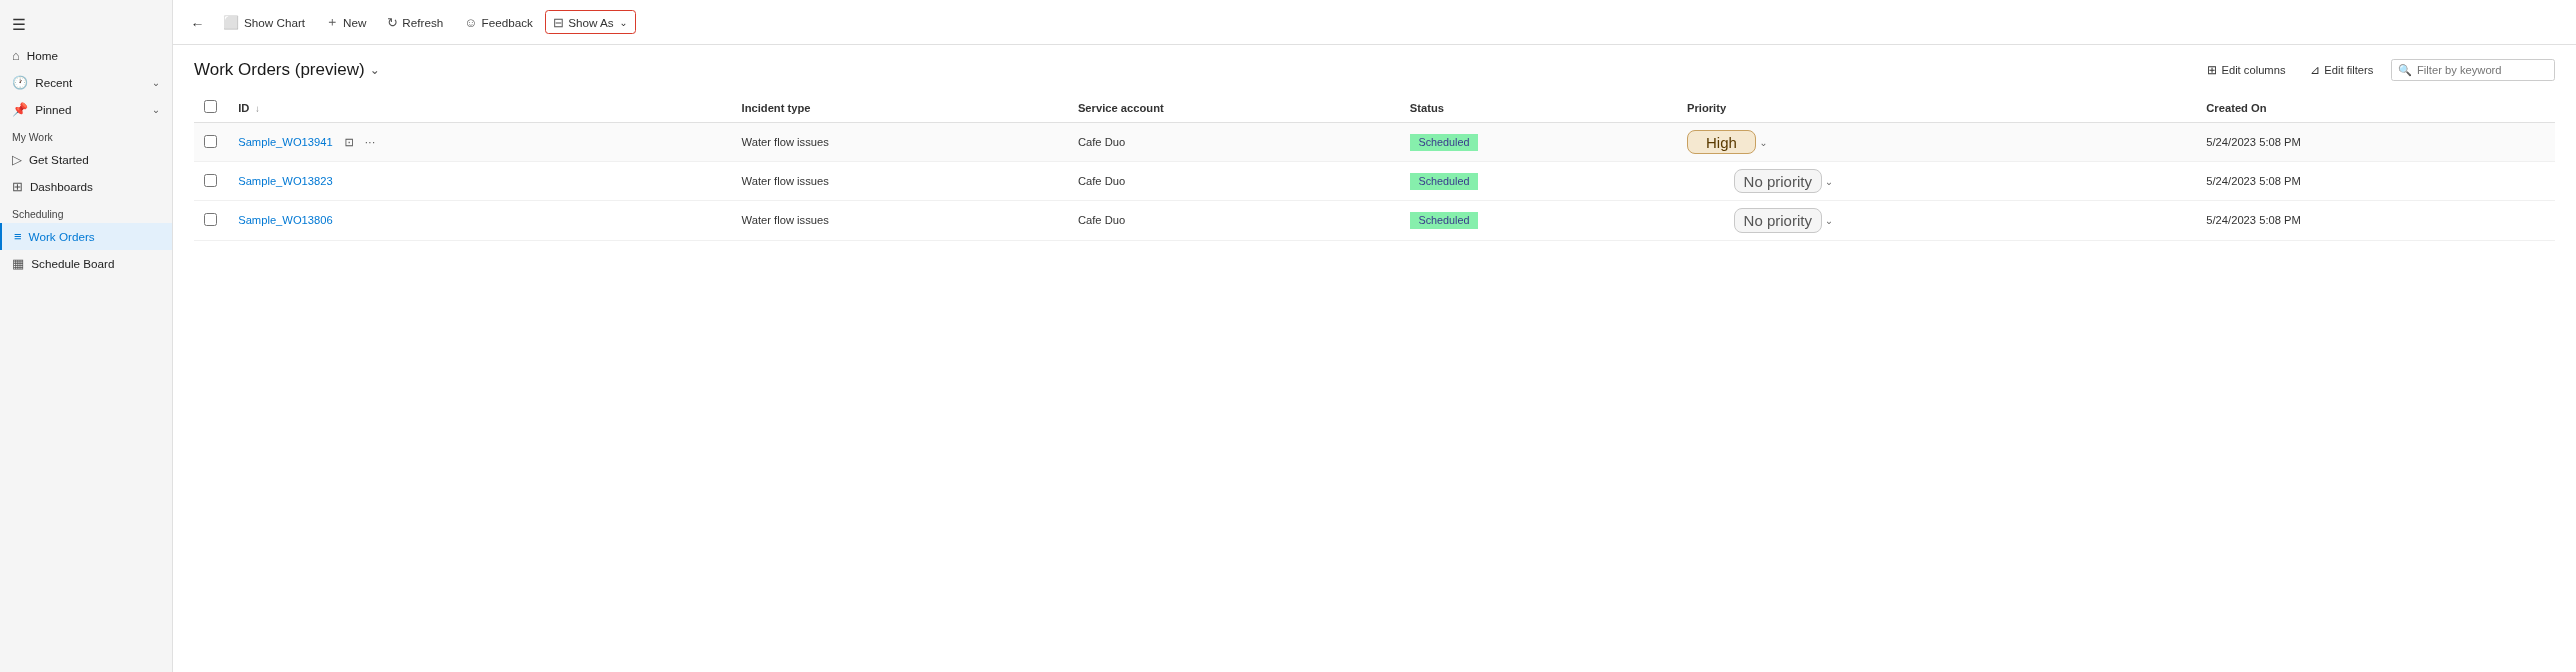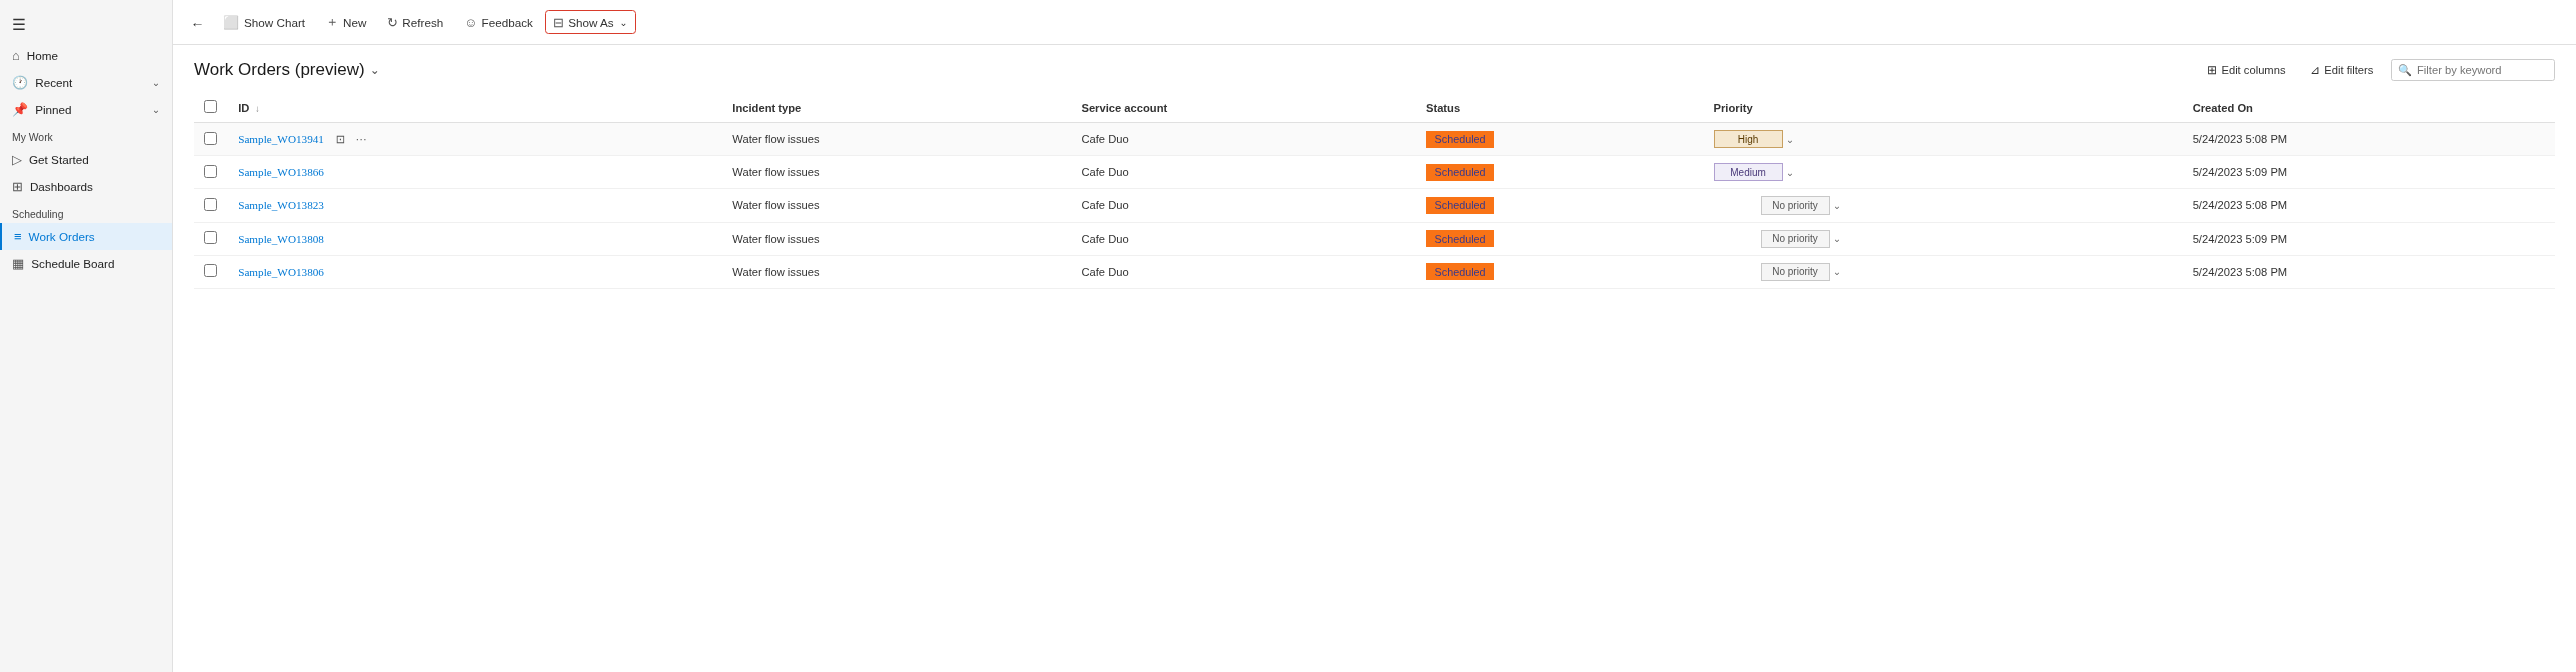--- a/index.html
+++ b/index.html
@@ -187,21 +187,20 @@
     }
     .data-table tbody tr:first-child { background: #fafafa; }
 
     .checkbox-cell { width: 28px; }
     .checkbox-cell input[type="checkbox"] { cursor: pointer; }
 
     .link-cell a {
       color: #0078d4;
       text-decoration: none;
       font-size: 11.2px;
-      font-family: Liberation Serif, serif;
     }
 
     .row-actions {
       display: inline-flex;
       align-items: center;
       gap: 3.5px;
       margin-left: 5.2px;
     }
     .row-icon-btn {
       background: transparent;
@@ -211,34 +210,34 @@
       padding: 1.7px 3.5px;
       border-radius: 1.7px;
       font-size: 11.2px;
     }
 
     .status-badge {
       display: inline-block;
       padding: 2.6px 8.6px;
       border-radius: 0;
       font-size: 10.8px;
-      background: #f97316;
+      background: #86efac;
       color: #3a3a8c;
     }
 
     .priority-cell {
       display: flex;
       align-items: center;
       gap: 3.5px;
     }
     .priority-badge {
       display: inline-block;
       padding: 2.6px 8.6px;
-      border-radius: 0;
-      font-size: 10px;
+      border-radius: 8px;
+      font-size: 15px;
       border: 0.9px solid #ccc;
       background: #f5f5e8;
       color: #5a4a00;
       min-width: 69px;
       text-align: center;
     }
     .priority-badge.high {
       background: #f5e8d0;
       border-color: #c8a060;
       color: #5a3a00;
@@ -401,59 +400,31 @@
             <td>
     <div class="priority-cell">
       <span class="priority-badge high">High</span>
       <span class="priority-chevron">⌄</span>
     </div>
             </td>
             <td>5/24/2023 5:08 PM</td>
           </tr>
           <tr>
             <td class="checkbox-cell"><input type="checkbox" style=""></td>
-            <td class="link-cell"><a href="#">Sample_WO13866</a></td>
-            <td>Water flow issues</td>
-            <td>Cafe Duo</td>
-            <td><span class="status-badge">Scheduled</span></td>
-            <td>
-    <div class="priority-cell">
-      <span class="priority-badge medium">Medium</span>
-      <span class="priority-chevron">⌄</span>
-    </div>
-            </td>
-            <td>5/24/2023 5:09 PM</td>
-          </tr>
-          <tr>
-            <td class="checkbox-cell"><input type="checkbox" style=""></td>
             <td class="link-cell"><a href="#">Sample_WO13823</a></td>
             <td>Water flow issues</td>
             <td>Cafe Duo</td>
             <td><span class="status-badge">Scheduled</span></td>
             <td>
     <div class="priority-cell">
       <span class="priority-badge no-priority">No priority</span>
       <span class="priority-chevron">⌄</span>
     </div>
             </td>
             <td>5/24/2023 5:08 PM</td>
-          </tr>
-          <tr>
-            <td class="checkbox-cell"><input type="checkbox" style=""></td>
-            <td class="link-cell"><a href="#">Sample_WO13808</a></td>
-            <td>Water flow issues</td>
-            <td>Cafe Duo</td>
-            <td><span class="status-badge">Scheduled</span></td>
-            <td>
-    <div class="priority-cell">
-      <span class="priority-badge no-priority">No priority</span>
-      <span class="priority-chevron">⌄</span>
-    </div>
-            </td>
-            <td>5/24/2023 5:09 PM</td>
           </tr>
           <tr>
             <td class="checkbox-cell"><input type="checkbox" style=""></td>
             <td class="link-cell"><a href="#">Sample_WO13806</a></td>
             <td>Water flow issues</td>
             <td>Cafe Duo</td>
             <td><span class="status-badge">Scheduled</span></td>
             <td>
     <div class="priority-cell">
       <span class="priority-badge no-priority">No priority</span>

